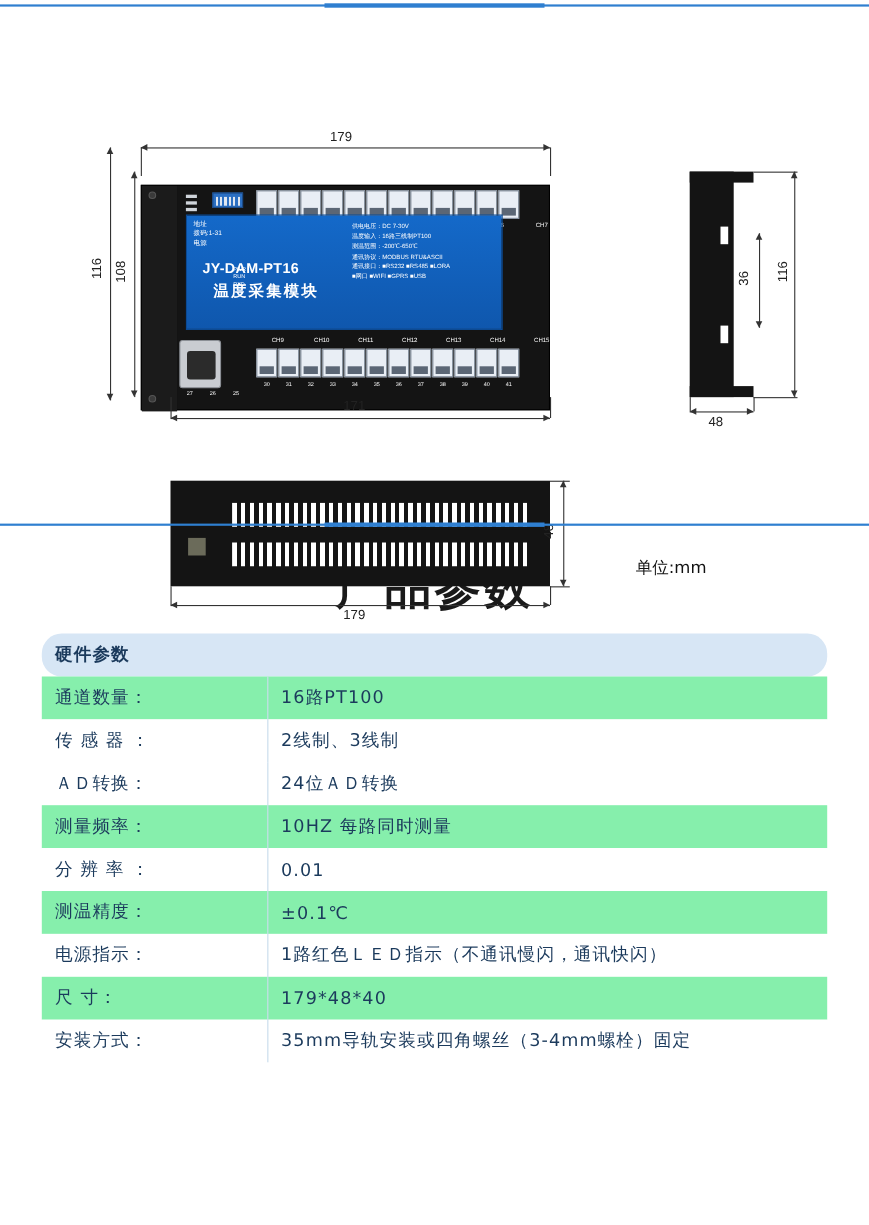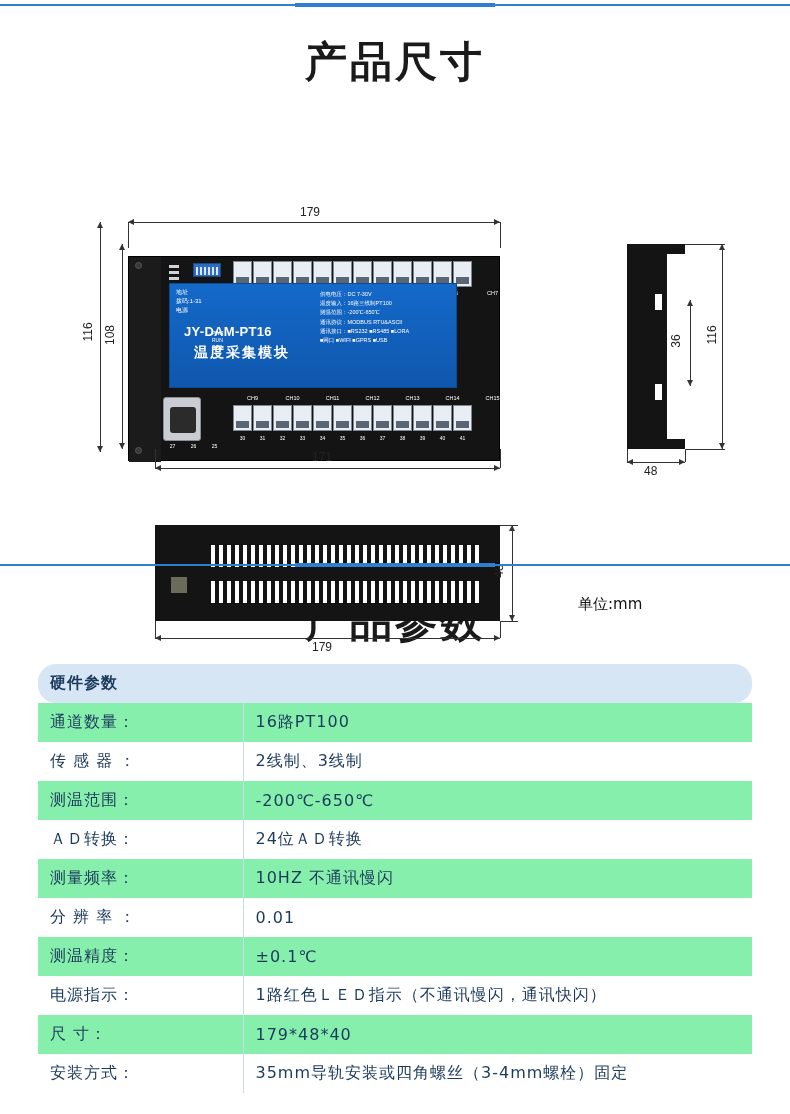--- a/index.html
+++ b/index.html
@@ -173,21 +173,20 @@
 </head>
 <body>
 
 <div class="page">
 
   <div class="top-rule">
     <div class="line"></div>
     <div class="bar"></div>
   </div>
 
-  <h1 class="section-title">产品尺寸</h1>
 
   <div class="draw-area">
 
     <div class="hline" style="left:128px; top:122px; width:372px;"></div>
     <div class="arrow-l" style="left:128px; top:119px;"></div>
     <div class="arrow-r" style="left:494px; top:119px;"></div>
     <div class="vline" style="left:128px; top:122px; height:26px;"></div>
     <div class="vline" style="left:500px; top:122px; height:26px;"></div>
     <div class="dim-text" style="left:300px; top:105px;">179</div>
 
@@ -418,31 +417,27 @@
           <td colspan="2">硬件参数</td>
         </tr>
         <tr class="row-odd">
           <td class="k">通道数量：</td>
           <td class="v">16路PT100</td>
         </tr>
         <tr class="row-even">
           <td class="k">传 感 器 ：</td>
           <td class="v">2线制、3线制</td>
         </tr>
-        <tr class="row-odd">
-          <td class="k">测温范围：</td>
-          <td class="v">-200℃-650℃</td>
-        </tr>
         <tr class="row-even">
           <td class="k">ＡＤ转换：</td>
           <td class="v">24位ＡＤ转换</td>
         </tr>
         <tr class="row-odd">
           <td class="k">测量频率：</td>
-          <td class="v">10HZ 不通讯慢闪</td>
+          <td class="v">10HZ 每路同时测量</td>
         </tr>
         <tr class="row-even">
           <td class="k">分 辨 率 ：</td>
           <td class="v">0.01</td>
         </tr>
         <tr class="row-odd">
           <td class="k">测温精度：</td>
           <td class="v">±0.1℃</td>
         </tr>
         <tr class="row-even">

